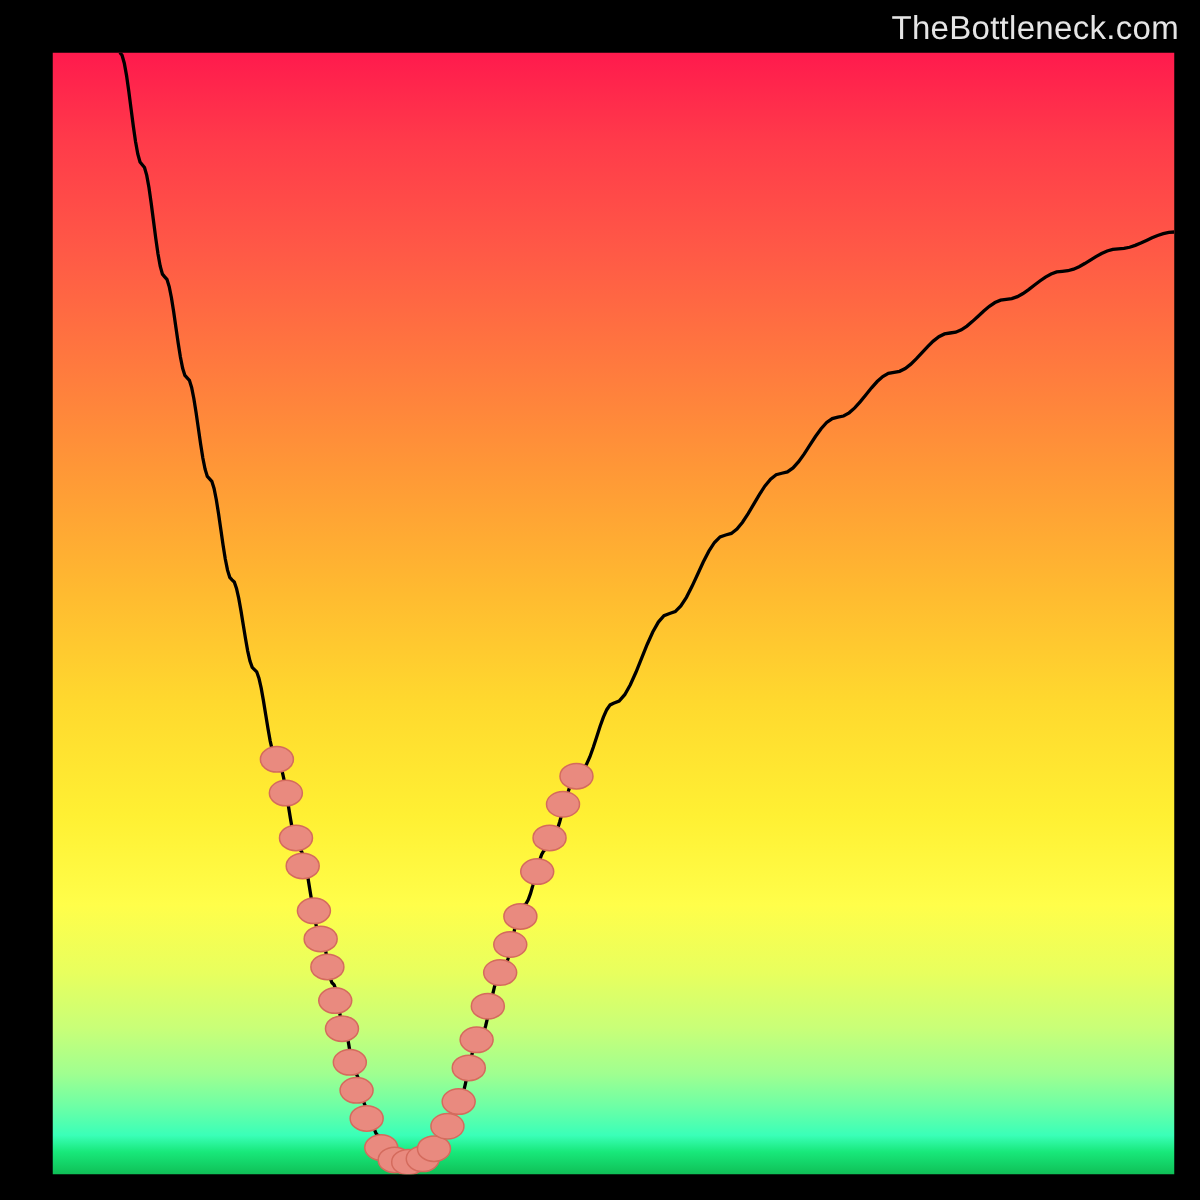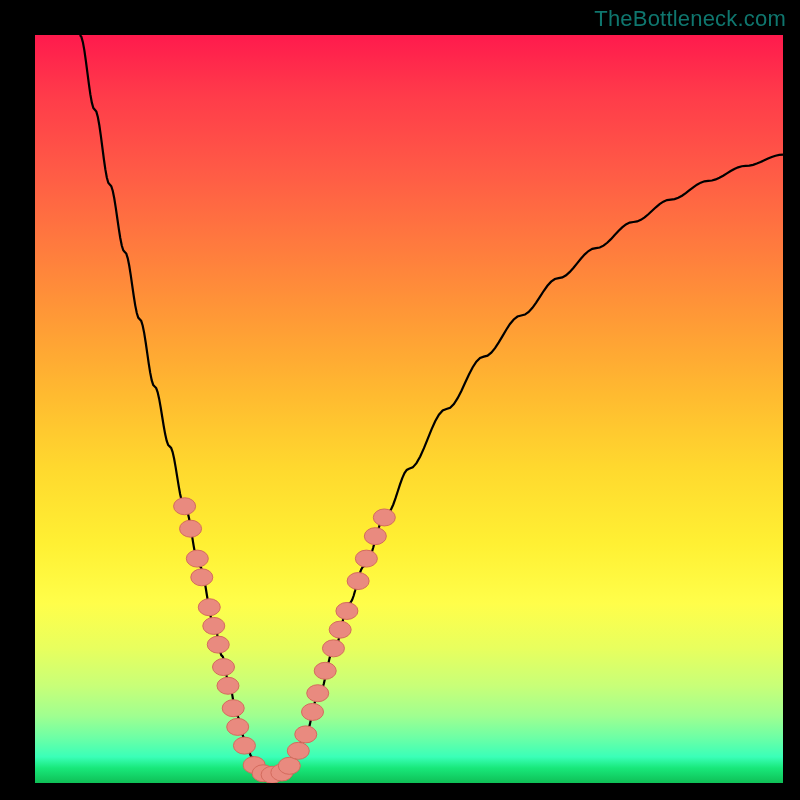--- a/index.html
+++ b/index.html
@@ -45,21 +45,21 @@
       #6cffa6 94%,
       #3affb8 96.5%,
       #18e87a 98%,
       #0fbf56 100%
     );
   }
   .watermark {
     position: absolute;
     top: 6px;
     right: 14px;
-    color: #0f766e;
+    color: #e5e5e5;
     font-size: 22px;
     font-weight: 500;
     letter-spacing: 0.2px;
     user-select: none;
   }
   svg.plot {
     position: absolute;
     left: 0; top: 0;
     width: 748px; height: 748px;
   }

